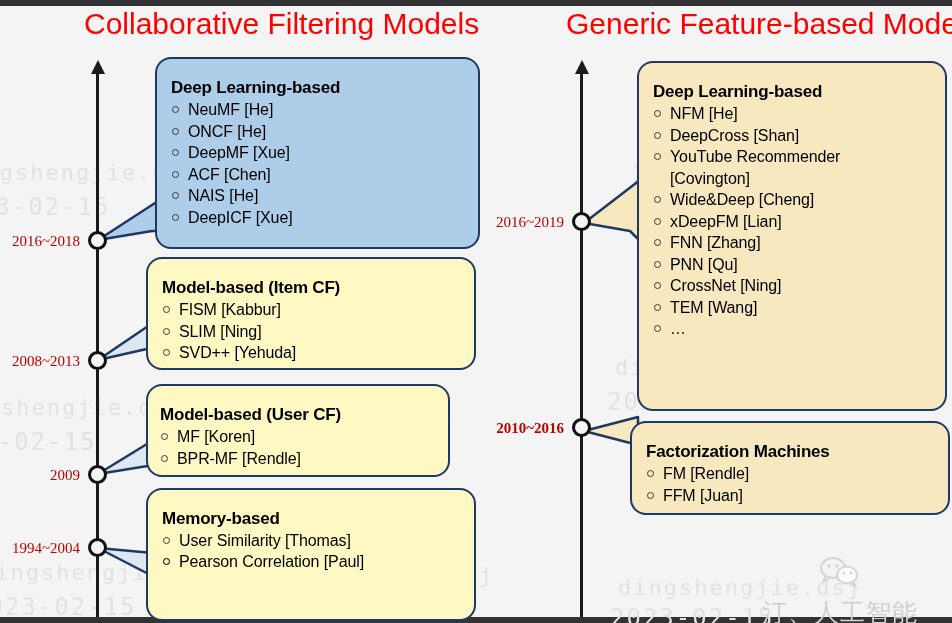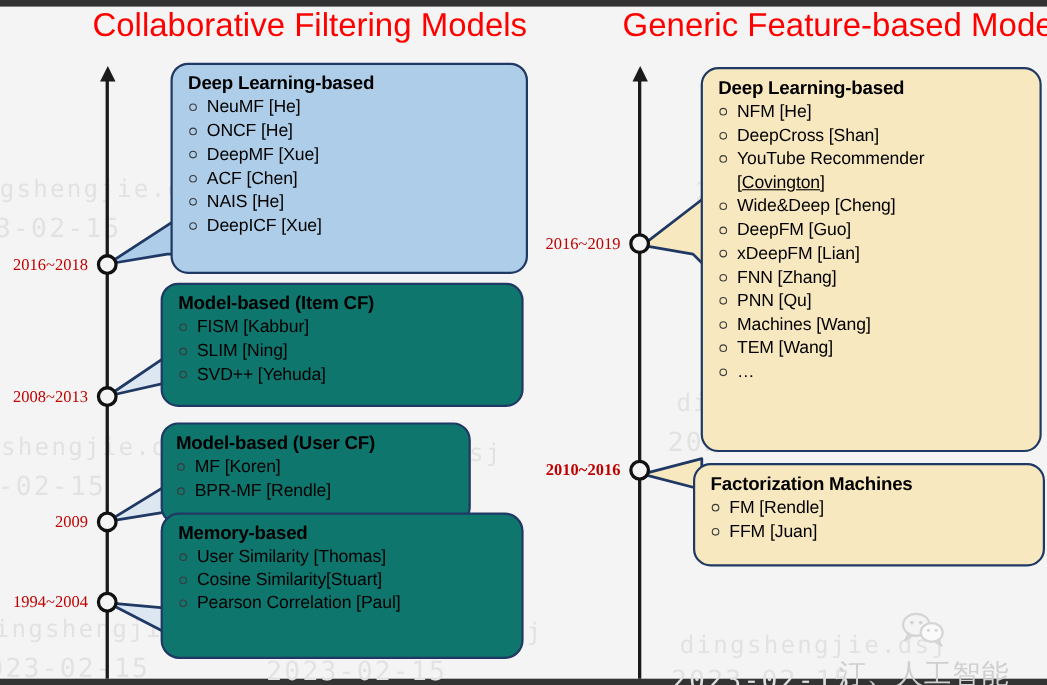--- a/index.html
+++ b/index.html
@@ -43,32 +43,32 @@
   }
 
   
   .box{
     position:absolute;box-sizing:border-box;
     border:2.5px solid #1f3864;border-radius:16px;
     z-index:4;
     padding:6px 10px 6px 14px;
   }
   .box.blue{background:#aecde8;}
-  .box.paleblue{background:#0f766e;}
+  .box.paleblue{background:#fef9c3;}
   .box.cream{background:#f8e8c0;}
   .box h3{
-    margin:0 0 1px 0;font-size:17px;line-height:21px;font-weight:bold;color:#000;
+    margin:12px 0 1px 0;font-size:17px;line-height:21px;font-weight:bold;color:#000;
     letter-spacing:-0.2px;
   }
   .box ul{margin:0;padding:0;list-style:none;}
   .box li{
     font-size:16px;line-height:21.5px;color:#000;white-space:nowrap;
     position:relative;padding-left:17px;letter-spacing:-0.1px;
   }
-  .box li.cont{padding-left:17px;text-decoration:underline;}
+  .box li.cont{padding-left:17px;}
   .box li .bullet{
     position:absolute;left:1px;top:7px;width:7px;height:7px;
     border:1.4px solid #3a3a3a;border-radius:50%;box-sizing:border-box;
   }
   .box.tight li{line-height:21px;}
 
   
   .tail{position:absolute;z-index:4;overflow:visible;}
 
   
@@ -151,33 +151,33 @@
 
   <div class="box paleblue" style="left:146px;top:257px;width:330px;height:113px;">
     <h3>Model-based (Item CF)</h3>
     <ul>
       <li><span class="bullet"></span><span>FISM [Kabbur]</span></li>
       <li><span class="bullet"></span><span>SLIM [Ning]</span></li>
       <li><span class="bullet"></span><span>SVD++ [Yehuda]</span></li>
     </ul>
   </div>
 
-  <div class="box paleblue" style="left:146px;top:384px;width:282px;height:93px;padding-left:12px;">
+  <div class="box paleblue" style="left:146px;top:384px;width:304px;height:93px;padding-left:12px;">
     <h3>Model-based (User CF)</h3>
     <ul>
       <li><span class="bullet"></span><span>MF [Koren]</span></li>
       <li><span class="bullet"></span><span>BPR-MF [Rendle]</span></li>
     </ul>
   </div>
 
-  <div class="box paleblue tight" style="left:146px;top:466px;width:330px;height:133px;border-radius:17px;">
+  <div class="box paleblue tight" style="left:146px;top:488px;width:330px;height:133px;">
     <h3>Memory-based</h3>
     <ul>
       <li><span class="bullet"></span><span>User Similarity [Thomas]</span></li>
-      <li><span class="bullet"></span><span>Cosine Similarity[Stuart]</span></li>
+      <li><span class="bullet"></span></li>
       <li><span class="bullet"></span><span>Pearson Correlation [Paul]</span></li>
     </ul>
   </div>
 
   <div class="node" style="left:88px;top:231px;"></div>
   <div class="year" style="left:5px;top:233px;width:75px;">2016~2018</div>
 
   <div class="node" style="left:88px;top:351px;"></div>
   <div class="year" style="left:5px;top:353px;width:75px;">2008~2013</div>
 
@@ -200,25 +200,24 @@
   </svg>
 
   <div class="box cream" style="left:637px;top:61px;width:310px;height:350px;">
     <h3>Deep Learning-based</h3>
     <ul>
       <li><span class="bullet"></span><span>NFM [He]</span></li>
       <li><span class="bullet"></span><span>DeepCross [Shan]</span></li>
       <li><span class="bullet"></span><span>YouTube Recommender</span></li>
       <li class="cont"><span>[Covington]</span></li>
       <li><span class="bullet"></span><span>Wide&amp;Deep [Cheng]</span></li>
-      <li><span class="bullet"></span><span>DeepFM [Guo]</span></li>
       <li><span class="bullet"></span><span>xDeepFM [Lian]</span></li>
       <li><span class="bullet"></span><span>FNN [Zhang]</span></li>
       <li><span class="bullet"></span><span>PNN [Qu]</span></li>
-      <li><span class="bullet"></span><span>Machines [Wang]</span></li>
+      <li><span class="bullet"></span><span>CrossNet [Ning]</span></li>
       <li><span class="bullet"></span><span>TEM [Wang]</span></li>
       <li><span class="bullet"></span><span>…</span></li>
     </ul>
   </div>
 
   <div class="box cream" style="left:630px;top:421px;width:320px;height:94px;">
     <h3>Factorization Machines</h3>
     <ul>
       <li><span class="bullet"></span><span>FM [Rendle]</span></li>
       <li><span class="bullet"></span><span>FFM [Juan]</span></li>

